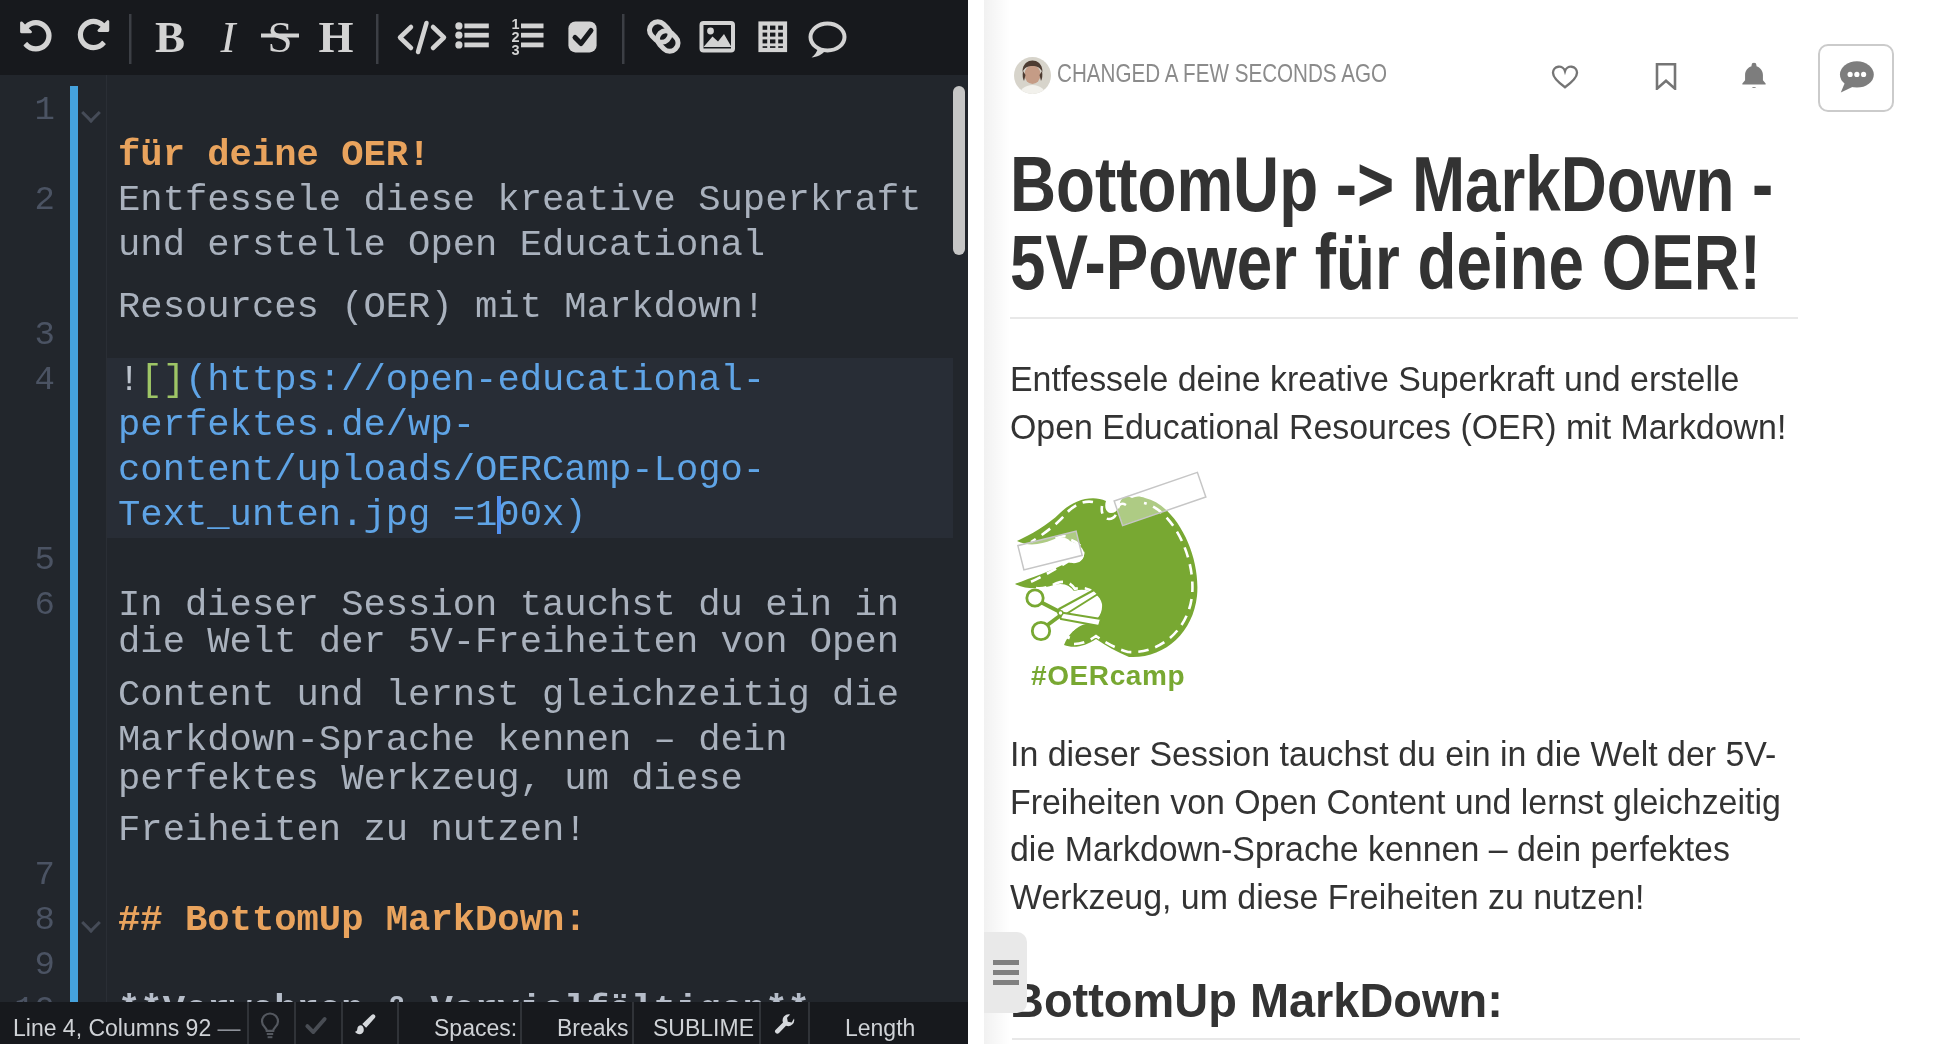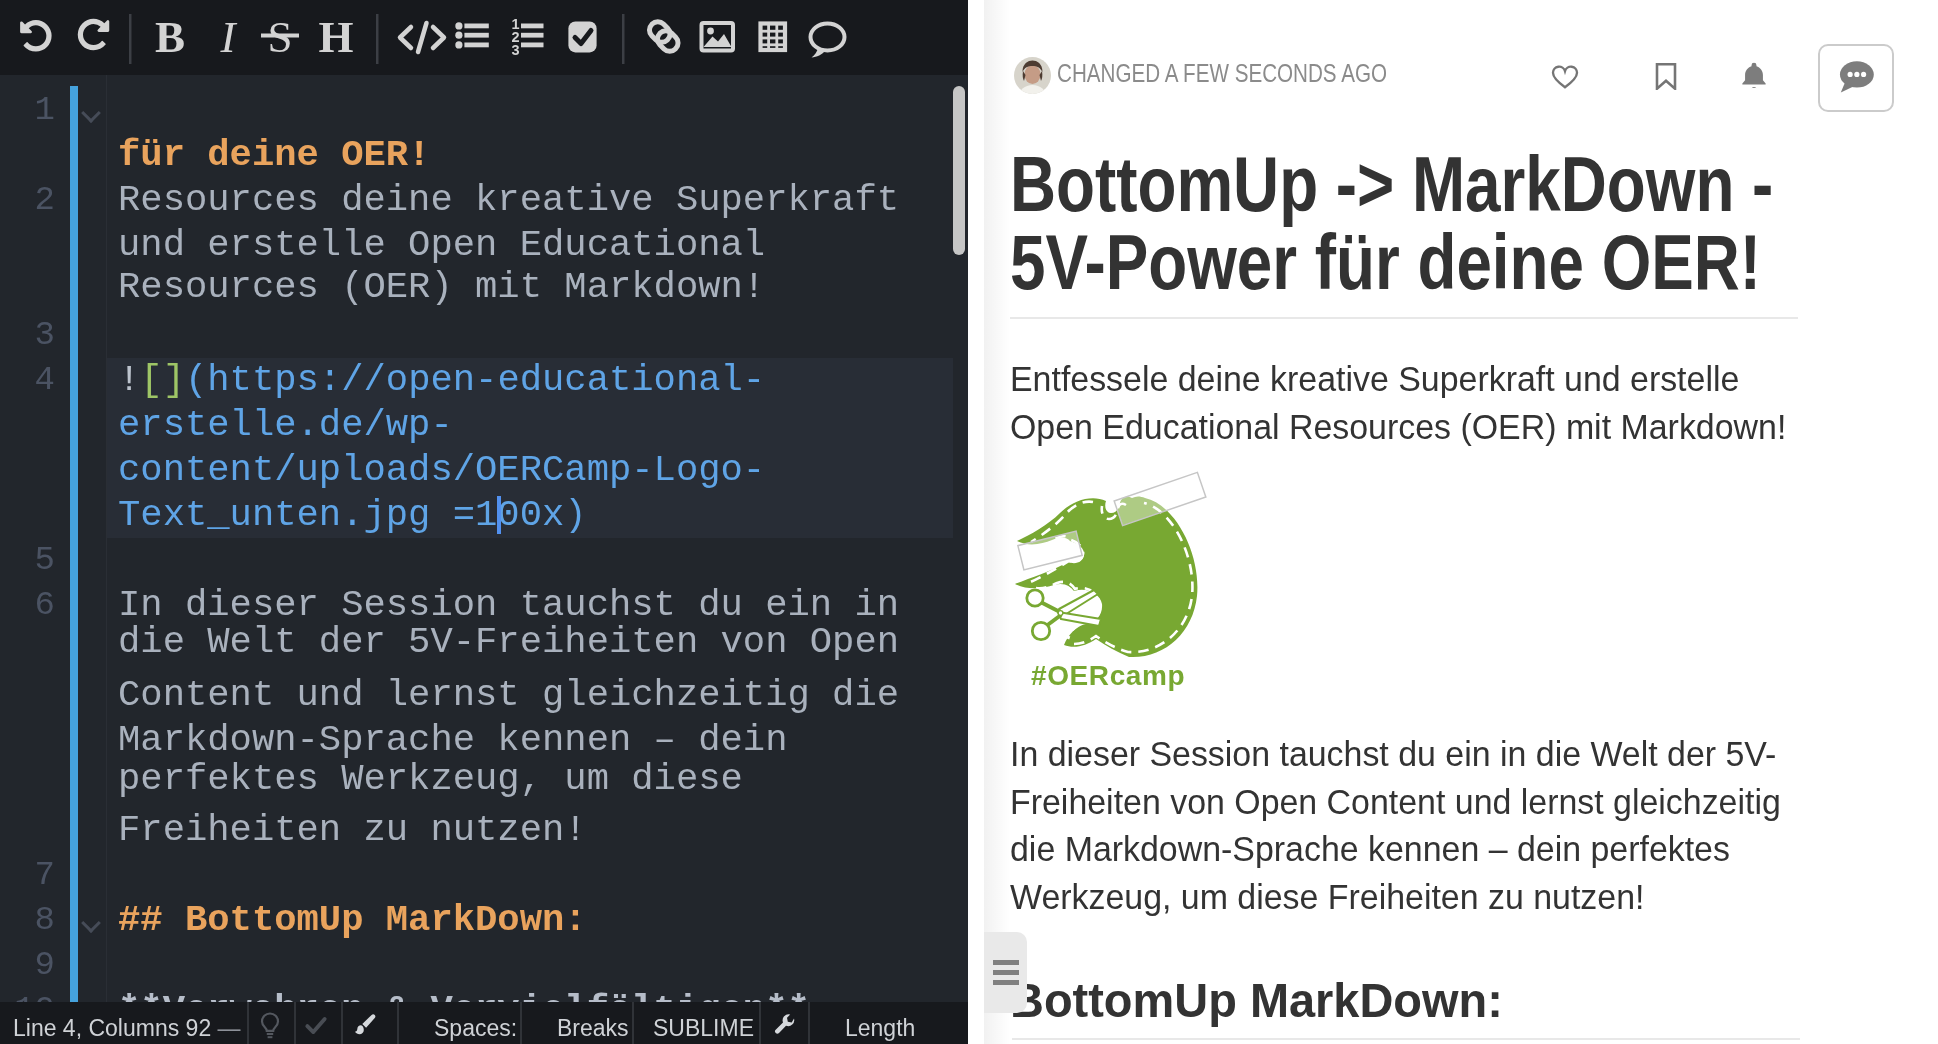--- a/index.html
+++ b/index.html
@@ -104,25 +104,25 @@
       <div class="lnum" style="top:282.50px">4</div>
       <div class="lnum" style="top:462.50px">5</div>
       <div class="lnum" style="top:507.50px">6</div>
       <div class="lnum" style="top:777.50px">7</div>
       <div class="lnum" style="top:822.50px">8</div>
       <div class="lnum" style="top:867.50px">9</div>
       <div class="lnum" style="top:912.50px">10</div>
       <div class="fold" style="top:30.50px"></div>
       <div class="fold" style="top:840.50px"></div>
       <div class="crow" style="top:57.50px"><span class="org">für deine OER!</span></div>
-      <div class="crow" style="top:102.50px">Resources deine kreative Superkraft</div>
+      <div class="crow" style="top:102.50px">Entfessele diese kreative Superkraft</div>
       <div class="crow" style="top:147.50px">und erstelle Open Educational</div>
-      <div class="crow" style="top:190px">Resources (OER) mit Markdown!</div>
+      <div class="crow" style="top:210px">Resources (OER) mit Markdown!</div>
       <div class="crow" style="top:282.50px"><span style="color:#bcc3cd">!</span><span class="grn">[]</span><span class="blu">(https://open-educational-</span></div>
-      <div class="crow" style="top:327.50px"><span class="blu">erstelle.de/wp-</span></div>
+      <div class="crow" style="top:327.50px"><span class="blu">perfektes.de/wp-</span></div>
       <div class="crow" style="top:372.50px"><span class="blu">content/uploads/OERCamp-Logo-</span></div>
       <div class="crow" style="top:417.50px"><span class="blu">Text_unten.jpg =100x)</span></div>
       <div class="crow" style="top:507.50px">In dieser Session tauchst du ein in</div>
       <div class="crow" style="top:545px">die Welt der 5V-Freiheiten von Open</div>
       <div class="crow" style="top:642.50px">Markdown-Sprache kennen – dein</div>
       <div class="crow" style="top:597.50px">Content und lernst gleichzeitig die</div>
       <div class="crow" style="top:682px">perfektes Werkzeug, um diese</div>
       <div class="crow" style="top:732.50px">Freiheiten zu nutzen!</div>
       <div class="crow" style="top:822.50px"><span class="org">## BottomUp MarkDown:</span></div>
       <div class="crow" style="top:912.50px"><span class="bold" style="color:#b6bdc9">**Verwahren &amp; Vervielfältigen**</span></div>

